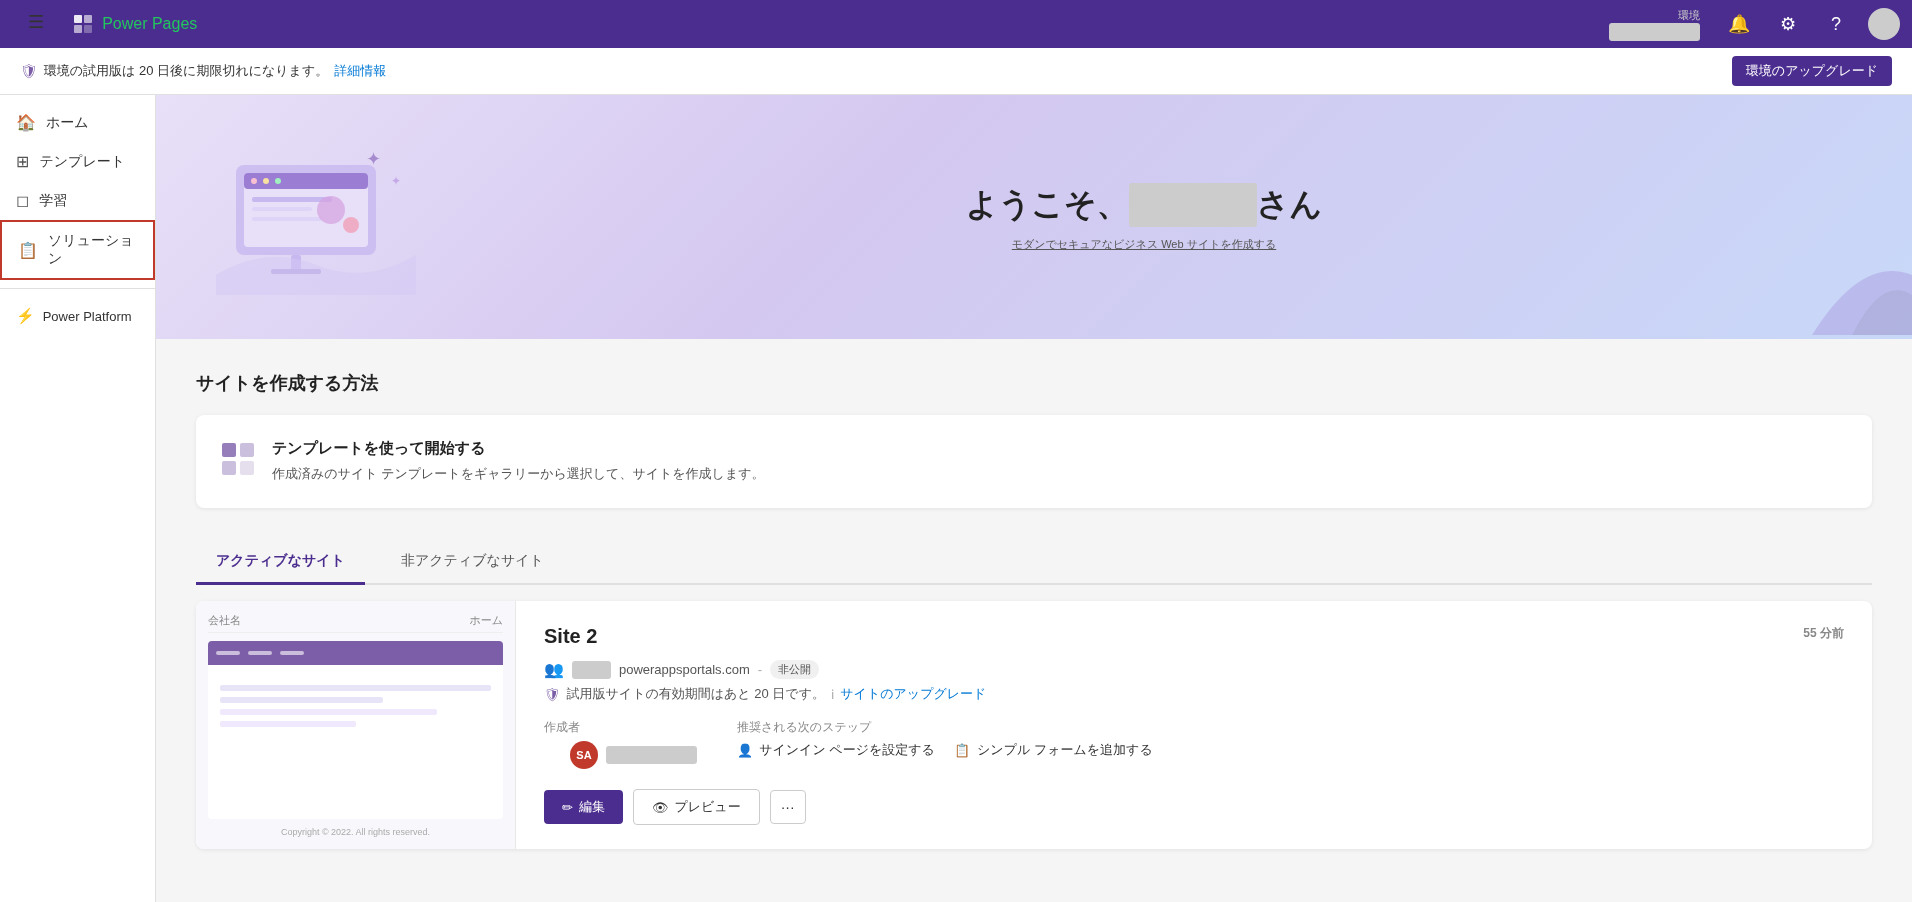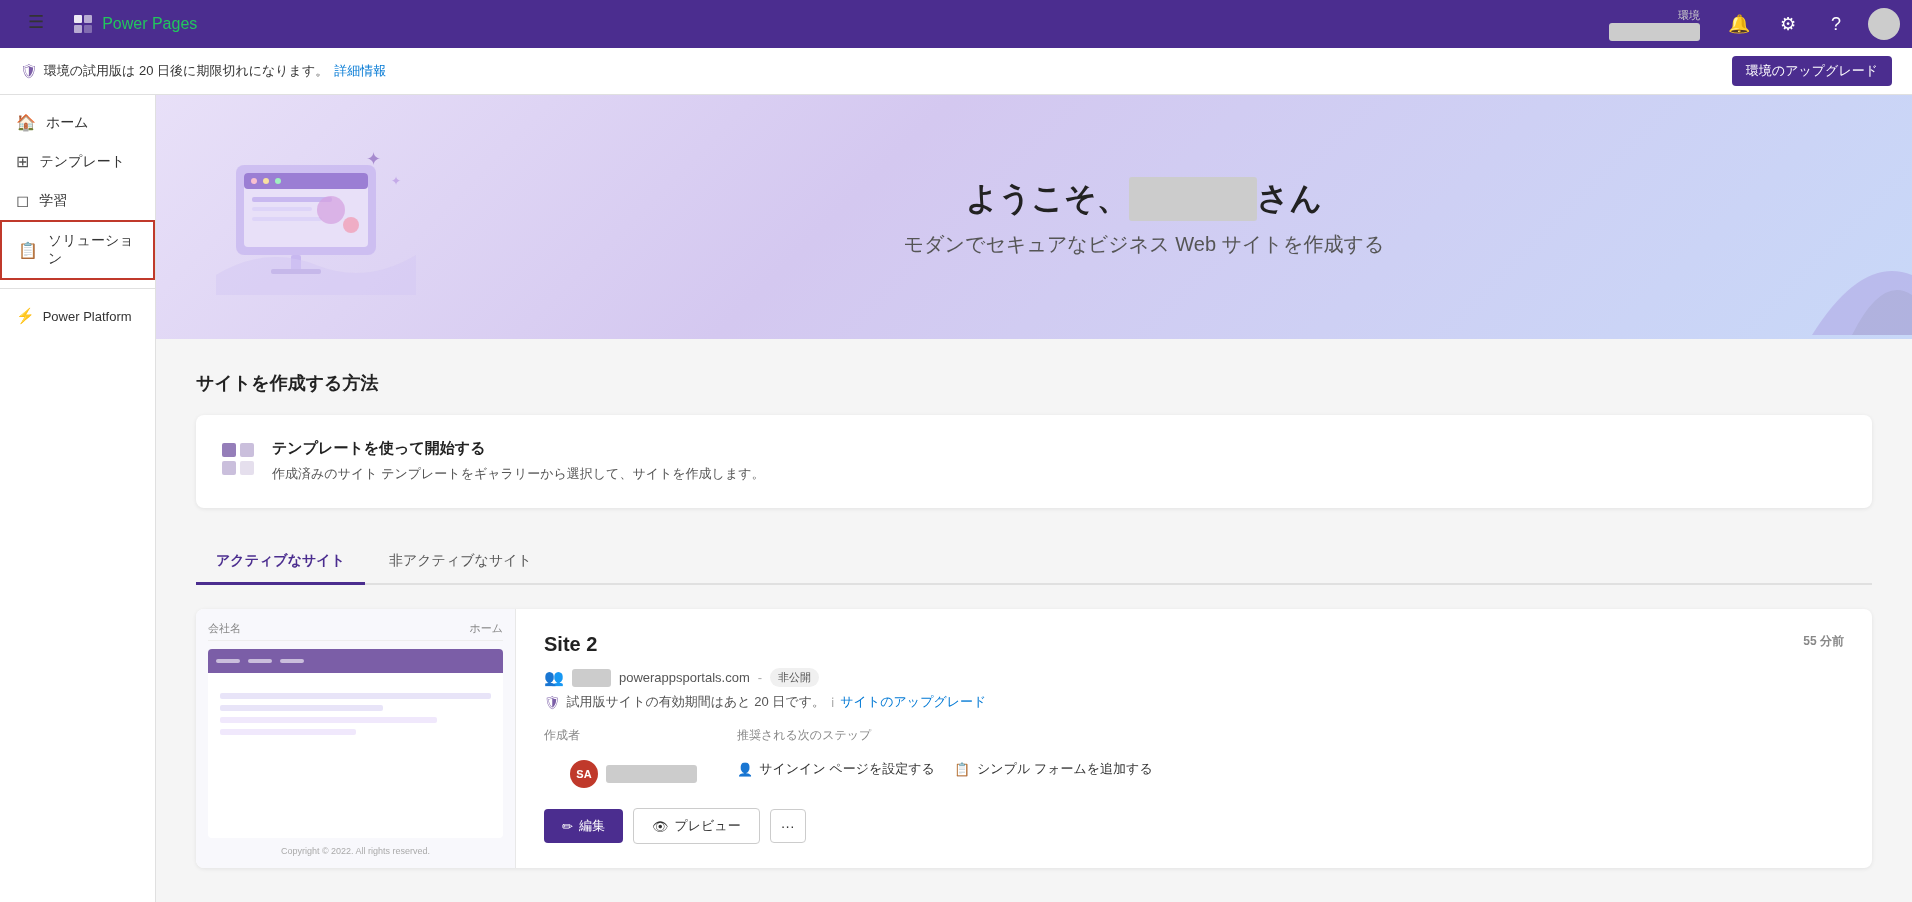--- a/index.html
+++ b/index.html
@@ -60,48 +60,48 @@
 
     
     .hero {
       background: linear-gradient(135deg, #e8e0f8 0%, #d4c8f0 40%, #c8d8f8 100%);
       padding: 40px 60px; display: flex; align-items: center; justify-content: space-between;
       min-height: 220px; position: relative; overflow: hidden;
     }
     .hero-illustration { width: 220px; flex-shrink: 0; }
     .hero-text { text-align: center; flex: 1; }
     .hero-title { font-size: 32px; font-weight: 600; color: #222; margin-bottom: 10px; }
-    .hero-subtitle { font-size: 20px; color: #555; }
+    .hero-subtitle { font-size: 11px; color: #555; text-decoration: underline; }
 
     
     .section { padding: 32px 40px; }
     .section-title { font-size: 18px; font-weight: 600; color: #222; margin-bottom: 20px; }
 
     
     .cards-row { display: flex; gap: 20px; flex-wrap: wrap; }
     .card {
       background: white; border-radius: 8px; padding: 24px; flex: 1; min-width: 280px;
       display: flex; align-items: flex-start; gap: 16px; box-shadow: 0 1px 4px rgba(0,0,0,0.08);
     }
     .card-icon { font-size: 28px; color: #6b47c4; flex-shrink: 0; margin-top: 2px; }
     .card-content { flex: 1; }
     .card-title { font-size: 15px; font-weight: 600; color: #222; margin-bottom: 6px; }
     .card-desc { font-size: 13px; color: #555; line-height: 1.5; }
 
     
     .tabs-section { padding: 0 40px; background: #f5f5f5; }
-    .tabs-row { display: flex; gap: 4px; border-bottom: 2px solid #e0e0e0; }
+    .tabs-row { display: flex; gap: 16px; border-bottom: 2px solid #e0e0e0; }
     .tab {
       padding: 12px 20px; cursor: pointer; font-size: 14px; color: #555;
       border-bottom: 3px solid transparent; margin-bottom: -2px;
     }
     .tab.active { color: #4b2d8f; border-bottom-color: #4b2d8f; font-weight: 600; }
 
     
-    .site-section { padding: 24px 40px; }
+    .site-section { padding: 16px 40px; }
     .site-card {
       background: white; border-radius: 8px; display: flex; gap: 0;
       box-shadow: 0 1px 4px rgba(0,0,0,0.08); overflow: hidden;
     }
     .site-preview {
       width: 320px; flex-shrink: 0; background: #f8f8fc; border-right: 1px solid #e8e8e8;
       padding: 12px; display: flex; flex-direction: column;
     }
     .site-preview-header {
       display: flex; justify-content: space-between; align-items: center;
@@ -119,21 +119,21 @@
     .site-info { flex: 1; padding: 24px 28px; }
     .site-info-top { display: flex; justify-content: space-between; align-items: flex-start; margin-bottom: 12px; }
     .site-name { font-size: 20px; font-weight: 600; color: #222; }
     .site-time { font-size: 12px; color: #888; font-weight: bold; }
     .site-url-row { display: flex; align-items: center; gap: 8px; font-size: 13px; color: #555; margin-bottom: 6px; }
     .badge { font-size: 11px; background: #f0f0f0; padding: 2px 8px; border-radius: 10px; color: #555; }
     .trial-row { display: flex; align-items: center; gap: 6px; font-size: 13px; color: #555; }
     .trial-icon { color: #7b5ea7; }
     .upgrade-link { color: #0078d4; text-decoration: none; cursor: pointer; font-size: 13px; }
     .meta-row { display: flex; gap: 40px; margin-top: 16px; }
-    .meta-col { display: flex; flex-direction: column; gap: 16px; }
+    .meta-col { display: flex; flex-direction: column; gap: 5px; }
     .meta-label { font-size: 12px; color: #888; }
     .meta-value { display: flex; align-items: center; gap: 8px; font-size: 13px; color: #333; }
     .avatar-sm { width: 28px; height: 28px; border-radius: 50%; background: #c0392b; color: white; display: flex; align-items: center; justify-content: center; font-size: 11px; font-weight: 600; margin-left: 26px; }
     .next-steps { display: flex; align-items: center; gap: 20px; font-size: 13px; color: #555; }
     .next-step-item { display: flex; align-items: center; gap: 6px; cursor: pointer; color: #333; }
     .next-step-icon { color: #6b47c4; }
     .action-row { display: flex; align-items: center; gap: 10px; margin-top: 20px; }
     .btn-edit { background: #4b2d8f; color: white; border: none; padding: 8px 18px; border-radius: 4px; cursor: pointer; font-size: 13px; display: flex; align-items: center; gap: 6px; }
     .btn-preview { background: white; color: #333; border: 1px solid #ccc; padding: 8px 18px; border-radius: 4px; cursor: pointer; font-size: 13px; display: flex; align-items: center; gap: 6px; }
     .btn-more { background: none; border: 1px solid #ccc; padding: 8px 10px; border-radius: 4px; cursor: pointer; font-size: 14px; color: #333; }

